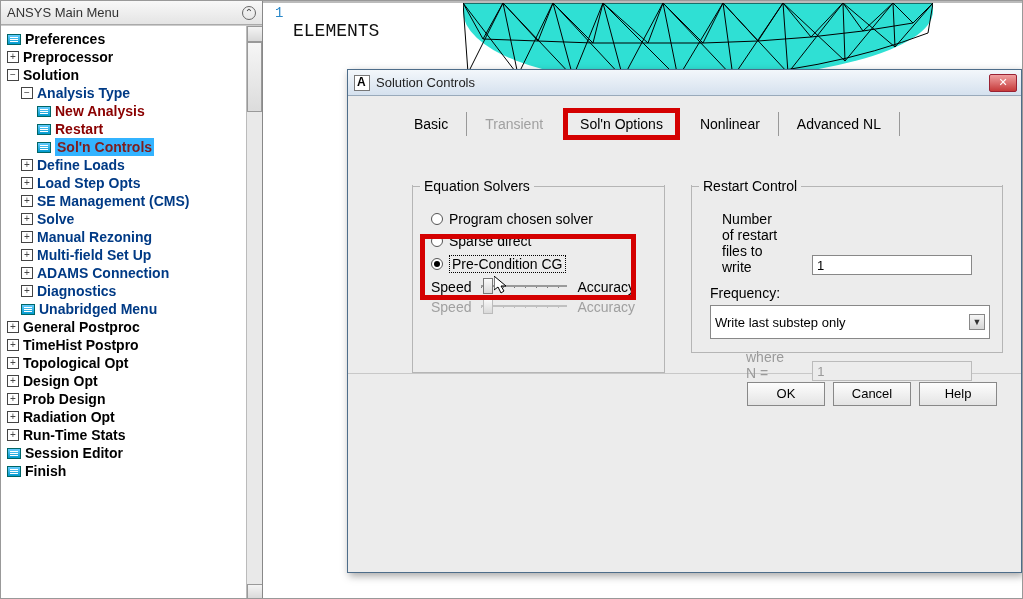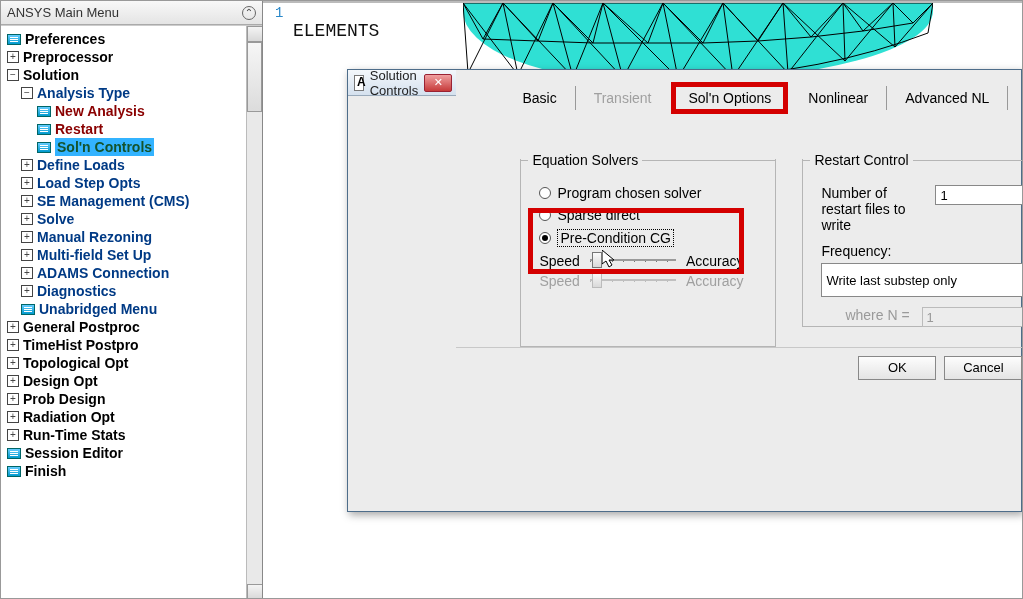--- a/index.html
+++ b/index.html
@@ -63,21 +63,21 @@
   }
   .leaf-icon::before {
     content:""; position:absolute; left:2px;top:2px;right:2px;height:1px;background:#fff;
     box-shadow:0 2px 0 #fff,0 4px 0 #fff;
   }
   .indent1 { padding-left: 18px; }
   .indent2 { padding-left: 34px; }
   .red { color:#8a0000; }
   .blue { color:#003a85; }
   .sel {
-    background:#33b3ff; color:#14532d; padding:0 2px;
+    background:#33b3ff; color:#7f1d1d; padding:0 2px;
   }
   .tree-scrollbar {
     position:absolute; right:0; top:0; bottom:0; width:16px;
     background:#e9e9e9; border-left:1px solid #bbb;
   }
   .tree-scrollbar .btn {
     width:100%; height:16px; background:linear-gradient(#f4f4f4,#d8d8d8);
     border:1px solid #999; font-size:8px; text-align:center; line-height:12px;color:#555;
   }
   .tree-scrollbar .thumb {
@@ -100,24 +100,24 @@
   
   .mesh-shape {
     position:absolute; left:200px; top:0; width:470px; height:78px;
     background:#2fe0d4;
     border-bottom-left-radius:180px 70px;
     border-bottom-right-radius:260px 70px;
   }
   .mesh-shape svg { width:100%; height:100%; display:block; }
   
   .dialog {
-    position:absolute; left:346px; top:68px; width:675px; height:443px;
+    position:absolute; left:346px; top:68px; width:675px; height:504px;
     border:1px solid #4e6d8a; background:#ececec;
     box-shadow:2px 3px 8px rgba(0,0,0,.35);
-    display:flex; flex-direction:row;
+    display:flex; flex-direction:column;
   }
   .titlebar {
     height:26px; display:flex; align-items:center; justify-content:space-between;
     background:linear-gradient(#f3f7fb,#d5e1ee);
     border-bottom:1px solid #9ab;
     padding:0 4px 0 6px;
   }
   .titlebar .left { display:flex; align-items:center; gap:6px; }
   .app-icon { width:16px;height:16px;background:#fff;border:1px solid #777; position:relative;}
   .app-icon::after{content:"A";position:absolute;left:2px;top:-1px;font:bold 12px Arial;color:#000;}
@@ -176,21 +176,21 @@
     position:absolute; left:2px; top:-5px; width:10px;height:16px;
     background:linear-gradient(#fbfbfb,#d9d9d9); border:1px solid #777;
   }
   .group-red-box {
     position:absolute; border:5px solid #d40000;
   }
   .cursor-arrow {
     position:absolute; width:14px;height:18px;
   }
   .cursor-arrow svg{width:100%;height:100%;}
-  .rc-row{display:flex;align-items:flex-start;gap:12px;margin:6px 0;}
+  .rc-row{display:flex;align-items:flex-end;gap:28px;margin:6px 12px;}
   .textbox{
     height:20px;border:1px solid #888;background:#fff;padding:0 4px;font-size:13px;
   }
   .textbox.med{width:160px;}
   .textbox.disabled{background:#ececec;color:#999;border-color:#bbb;}
   .select{
     display:flex;align-items:center;justify-content:space-between;
     border:1px solid #888;background:#fff;font-size:13px;padding:16px 4px;height:22px;
   }
   .select .arrow{

